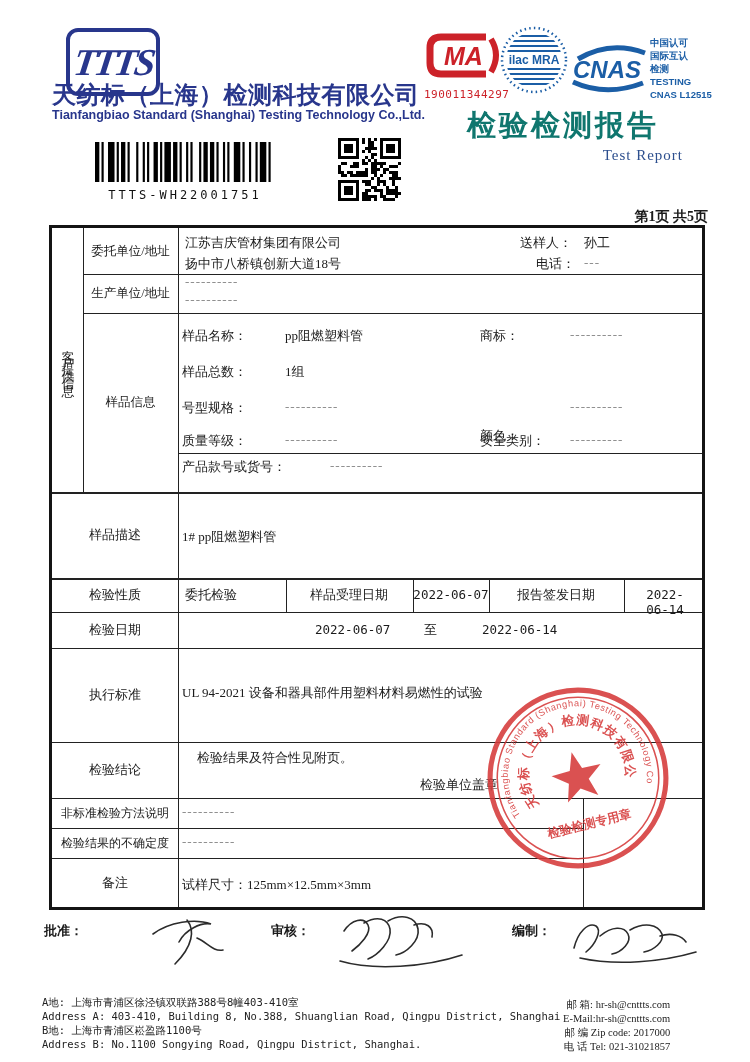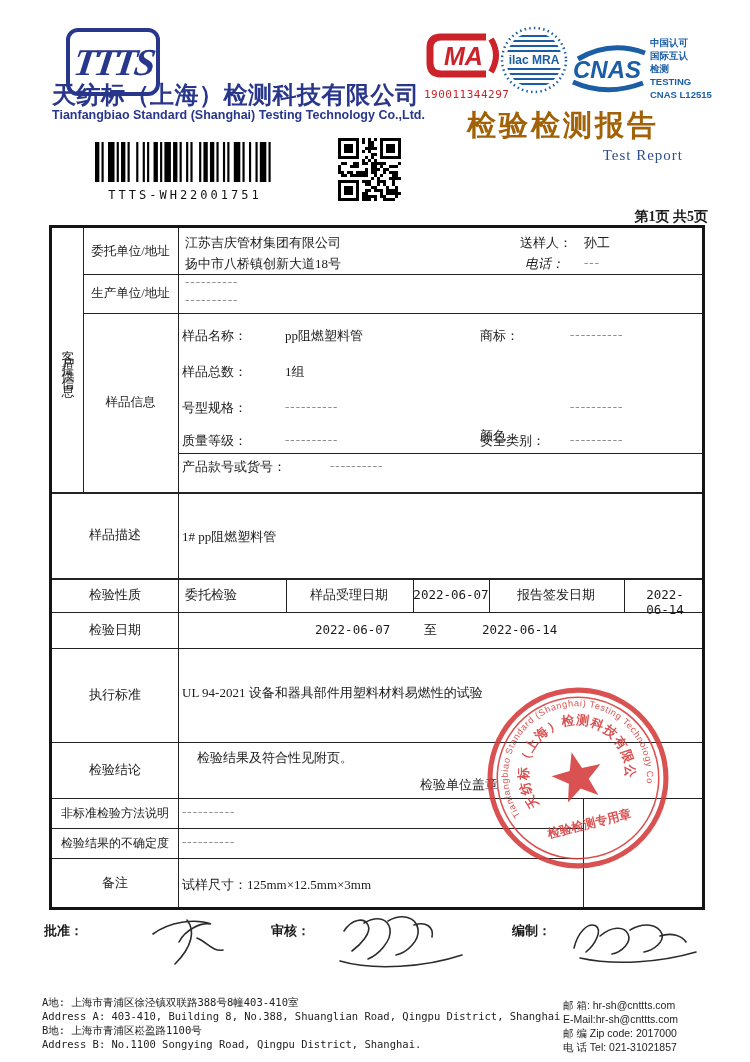--- a/index.html
+++ b/index.html
@@ -20,43 +20,43 @@
                font-size:12px;letter-spacing:3px;margin-top:2px;color:#111;}
   .qr{left:338px;top:138px;}
   .cma{left:424px;top:30px;}
   .cma-num{left:424px;top:88px;width:100px;font-family:"DejaVu Sans Mono",monospace;
            font-size:11px;color:#cc2229;letter-spacing:.5px;}
   .ilac{left:498px;top:26px;}
   .cnas{left:570px;top:40px;}
   .accred{left:650px;top:36px;font-family:"Liberation Sans","DejaVu Sans",sans-serif;
           font-size:9.5px;line-height:13px;color:#1b5ea6;font-weight:bold;}
   .rep-title{left:443px;top:106px;width:240px;text-align:center;}
-  .rep-title-cn{font-size:29px;font-weight:bold;color:#a16207;letter-spacing:3px;white-space:nowrap;}
+  .rep-title-cn{font-size:29px;font-weight:bold;color:#0f766e;letter-spacing:3px;white-space:nowrap;}
   .rep-title-en{font-size:15px;color:#2d4f8e;letter-spacing:1px;margin-top:1px;text-align:right;}
   .page-info{right:42px;top:208px;font-size:14px;font-weight:bold;}
   
   .tbl{left:49px;top:225px;width:650px;height:679px;border:3px solid #141414;}
   .hl,.vl{position:absolute;background:#222;}
   .cell-label{position:absolute;display:flex;align-items:center;justify-content:center;
               text-align:center;font-size:12.5px;}
   .vertical-label{writing-mode:vertical-lr;text-orientation:upright;letter-spacing:7px;
                   font-size:13px;}
   .t13{font-size:13px;white-space:nowrap;}
   .dash{color:#8a8a8a;letter-spacing:1px;}
   .ctr{transform:translateX(-50%);}
   .mono{font-family:"DejaVu Sans Mono",monospace;font-size:12.5px;}
   
   .seal{left:486px;top:686px;width:184px;height:184px;transform:rotate(-14deg);opacity:.88;}
   
   .sig-label{font-size:13px;font-weight:bold;}
   
   .footer-left{left:42px;top:995px;font-family:"DejaVu Sans Mono",monospace;font-size:10.5px;
                line-height:14px;color:#222;white-space:nowrap;}
-  .footer-right{left:563px;top:998px;font-family:Liberation Sans, sans-serif;font-size:10.5px;
-                line-height:14px;color:#222;white-space:nowrap;}
+  .footer-right{left:563px;top:998px;font-family:Liberation Serif, serif;font-size:10.5px;
+                line-height:14px;color:#222;white-space:nowrap;text-align:right;}
 </style>
 </head>
 <body>
 
 <div class="page">
 
   <div class="abs logo-box">
     <span class="logo-txt">TTTS</span>
   </div>
   <div class="abs company-cn">天纺标（上海）检测科技有限公司</div>
@@ -314,21 +314,21 @@
 
     <div class="cell-label" style="left:0;top:0;width:31px;height:264px;">
       <span class="vertical-label">客户提供信息</span>
     </div>
 
     <div class="cell-label" style="left:31px;top:0;width:95px;height:46px;">委托单位/地址</div>
     <span class="abs t13" style="left:133px;top:6px;">江苏吉庆管材集团有限公司</span>
     <span class="abs t13" style="left:133px;top:27px;">扬中市八桥镇创新大道18号</span>
     <span class="abs t13" style="left:468px;top:6px;">送样人：</span>
     <span class="abs t13" style="left:532px;top:6px;">孙工</span>
-    <span class="abs t13" style="left:473px;top:27px;font-style:italic;">电话：</span>
+    <span class="abs t13" style="left:484px;top:27px;">电话：</span>
     <span class="abs t13 dash" style="left:532px;top:27px;">---</span>
 
     <div class="cell-label" style="left:31px;top:46px;width:95px;height:39px;">生产单位/地址</div>
     <span class="abs t13 dash" style="left:133px;top:46px;">----------</span>
     <span class="abs t13 dash" style="left:133px;top:64px;">----------</span>
 
     <div class="cell-label" style="left:31px;top:85px;width:95px;height:179px;">样品信息</div>
 
     <span class="abs t13" style="left:130px;top:99px;">样品名称：</span>
     <span class="abs t13" style="left:233px;top:99px;text-align:center;">pp阻燃塑料管</span>

